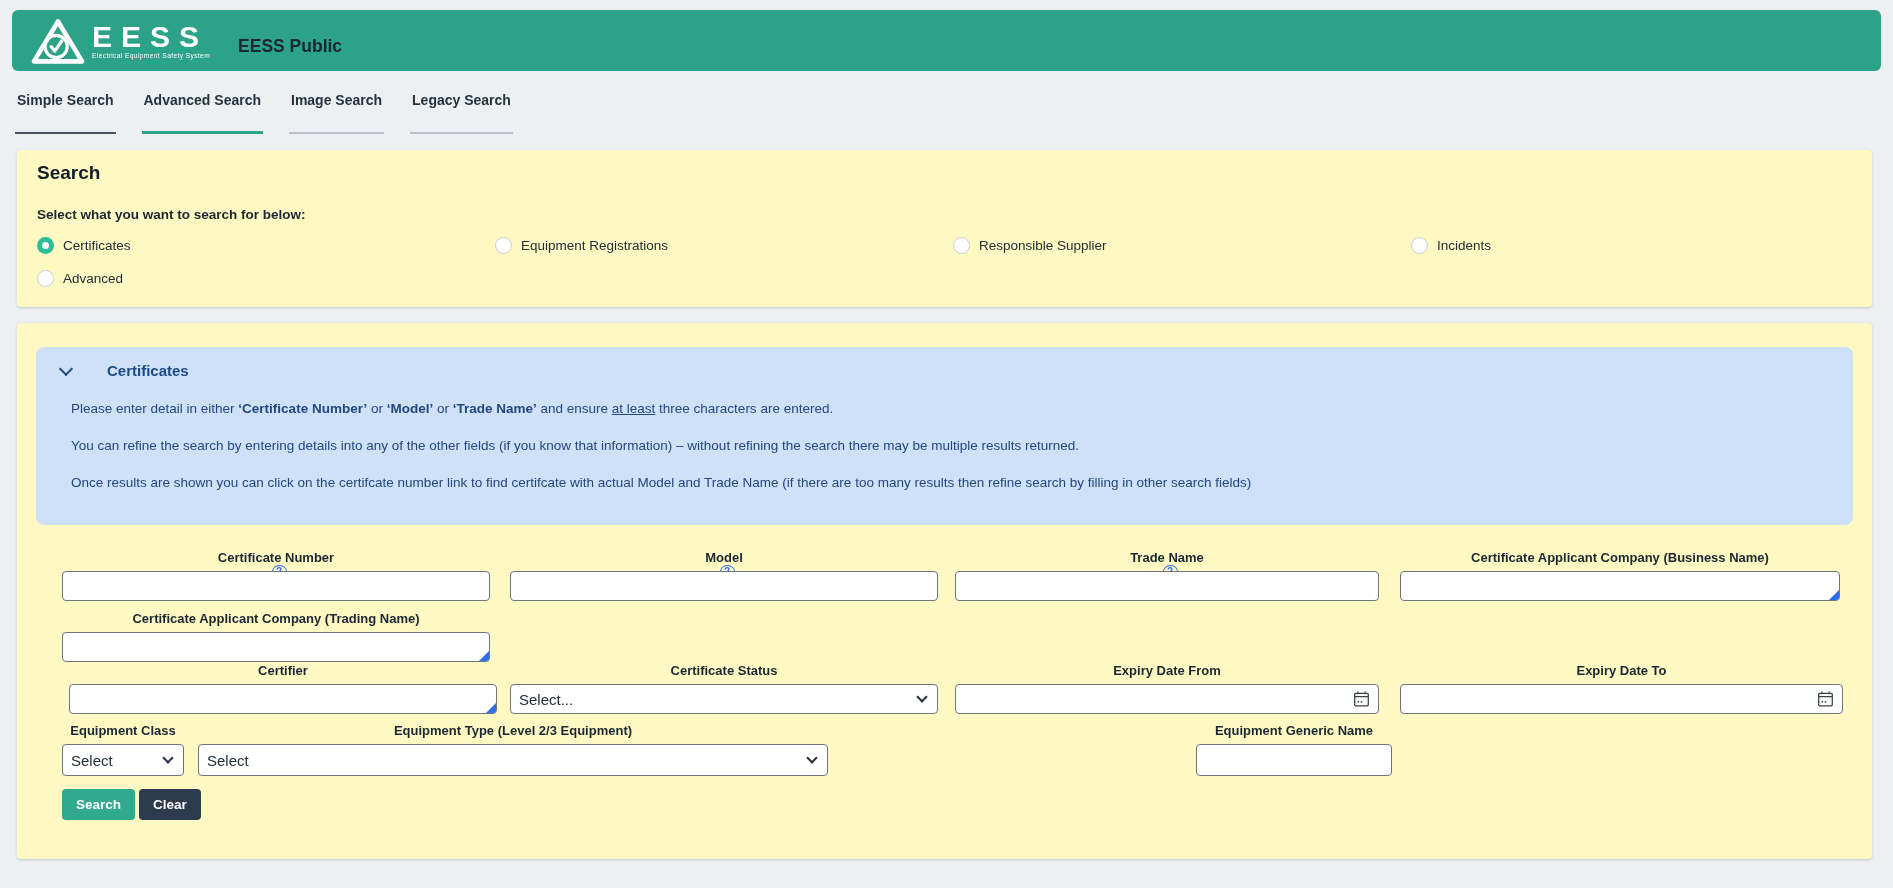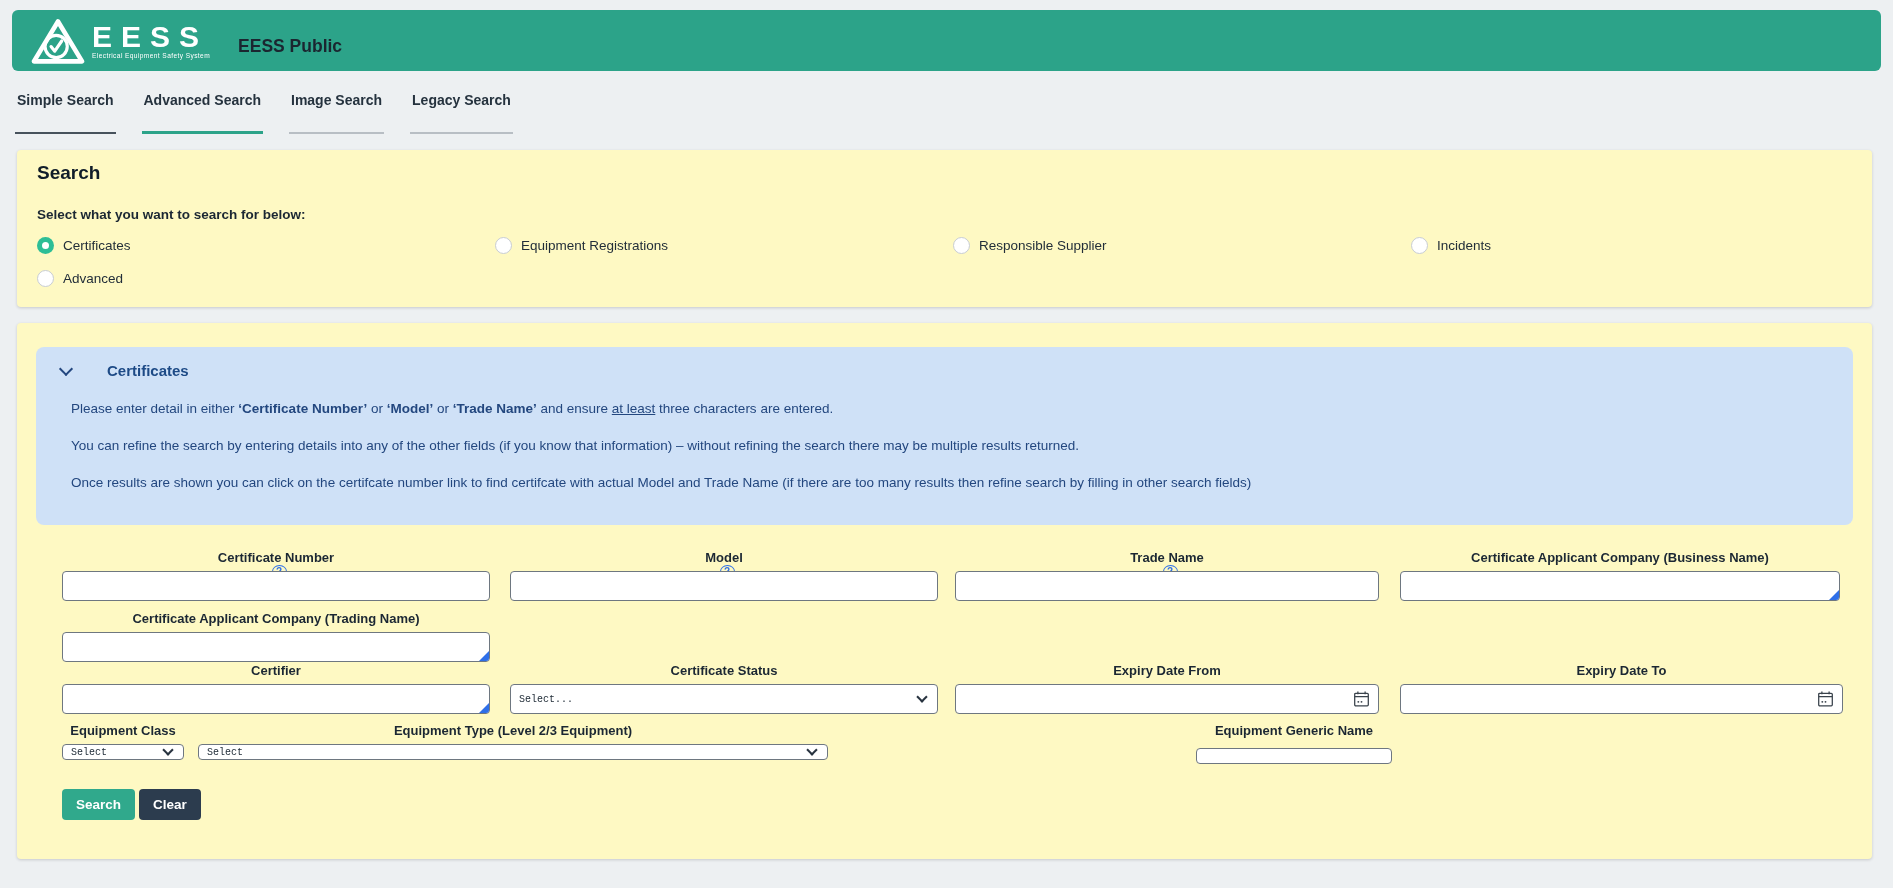--- a/index.html
+++ b/index.html
@@ -48,44 +48,44 @@
   .info-title { font-size:15px; font-weight:700; color:#1d4a86; margin-left:36px; }
   .info-line { font-size:13.5px; margin:22px 0 0 17px; }
   .info-line .b { font-weight:700; }
   .info-line .u { text-decoration:underline; }
 
   
   .fld { position:absolute; }
   .fld > label { display:flex; align-items:center; font-size:13px; font-weight:700; color:#1b2733;
     margin-bottom:5px; height:16px; white-space:nowrap;flex-direction:column; }
   .ctl { width:100%; height:30px; border:1px solid #6e7780; border-radius:4px; background:#fff;
-    font-family:Liberation Mono, monospace; font-size:10px; color:#222e39; padding:0 8px; outline:none; }
+    font-family:Liberation Sans, sans-serif; font-size:15px; color:#222e39; padding:0 8px; outline:none; }
   .ctl::placeholder { color:#8f979f; }
-  .tall .ctl { height:16px;gap:48px; }
+  .tall .ctl { height:32px;gap:48px; }
   .ta-wrap { position:relative; }
   .ta-wrap textarea.ctl { resize:none; padding-top:6px; display:block; }
   .ta-wrap::after { content:""; position:absolute; right:1px; bottom:1px; width:0; height:0;
     border-left:10px solid transparent; border-bottom:10px solid #2e6fe8; border-bottom-right-radius:3px; pointer-events:none; }
   .help { width:15px; height:15px; border:1px solid #2e6fe8; border-radius:50%; color:#2e6fe8;
     font-size:10px; font-weight:700; display:inline-flex; align-items:center; justify-content:center;
     margin-left:6px; cursor:pointer; }
   .selectbox { display:flex; align-items:center; justify-content:space-between; padding-right:11px; cursor:pointer; }
   .sel-chev { width:8px; height:8px; border-right:2px solid #28333f; border-bottom:2px solid #28333f;
     transform:rotate(45deg); margin-top:-4px; flex:0 0 auto; }
   .datebox { position:relative; }
   .datebox .ctl { padding-right:34px; }
   .cal-icon { position:absolute; right:9px; top:50%; transform:translateY(-50%); cursor:pointer; display:flex; }
 
   
   .f-certnum  { left:45px;   top:227px; width:428px; }
   .f-model    { left:493px;  top:227px; width:428px; }
   .f-trade    { left:938px;  top:227px; width:424px; }
   .f-bizname  { left:1383px; top:227px; width:440px; }
   .f-tradname { left:45px;   top:288px; width:428px; }
-  .f-certifier{ left:45px;   top:340px; width:428px; }
+  .f-certifier{ left:52px;   top:340px; width:428px; }
   .f-status   { left:493px;  top:340px; width:428px; }
   .f-expfrom  { left:938px;  top:340px; width:424px; }
   .f-expto    { left:1383px; top:340px; width:443px; }
   .f-eqclass  { left:45px;   top:400px; width:122px; }
   .f-eqtype23 { left:181px;  top:400px; width:630px; }
   .f-eqtype1  { left:831px;  top:400px; width:338px; }
   .f-eqgen    { left:1179px; top:400px; width:196px; }
 
   
   .btn-row { position:absolute; left:45px; top:466px; display:flex; gap:4px; }

